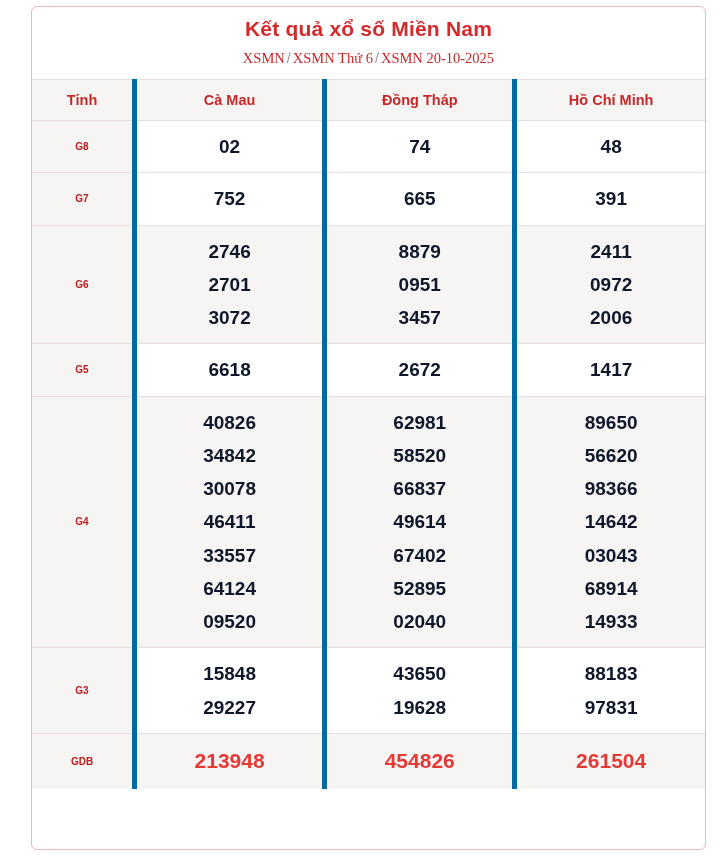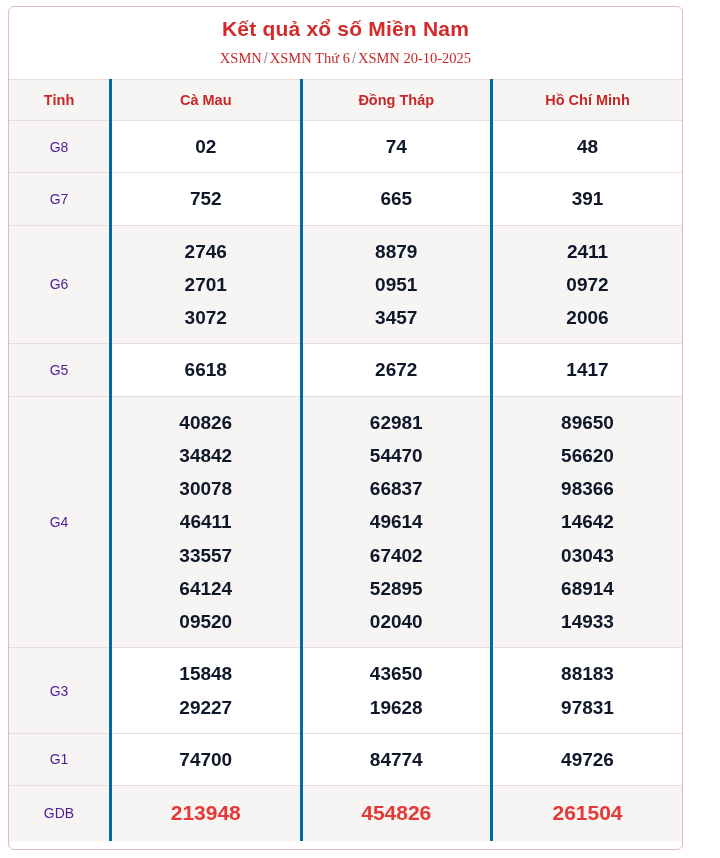--- a/index.html
+++ b/index.html
@@ -11,20 +11,21 @@
     width: 720px;
     height: 858px;
     font-family: "Liberation Sans", sans-serif;
     color: #333333;
   }
   .page {
     box-sizing: border-box;
     width: 691px;
     height: 858px;
     padding: 6px 8px 8px 8px;
+    margin-left: 23px;
   }
   .card {
     box-sizing: border-box;
     border: 1px solid #e8b9b9;
     border-radius: 6px;
     width: 100%;
     height: 100%;
     overflow: hidden;
     background: #ffffff;
   }
@@ -52,21 +53,21 @@
     padding: 0 2px;
   }
   table.results {
     width: 100%;
     border-collapse: collapse;
     table-layout: fixed;
   }
   table.results th,
   table.results td {
     border-top: 1px solid #eadcdc;
-    border-right: 3px solid #0369a1;
+    border-right: 5px solid #0369a1;
     text-align: center;
     vertical-align: middle;
   }
   table.results th:last-child,
   table.results td:last-child {
     border-right: none;
   }
   table.results thead th {
     background: #f7f4f4;
     color: #c62828;
@@ -75,23 +76,23 @@
     padding: 12px 4px;
     border-top: 1px solid #eadcdc;
   }
   thead th.prov-head {
     width: 92px;
     color: #555555;
     font-weight: bold;
   }
   td.prize-label {
     background: #f7f4f4;
-    color: #4c1d95;
-    font-size: 14px;
-    font-weight: normal;
+    color: #b91c1c;
+    font-size: 10px;
+    font-weight: bold;
     width: 92px;
   }
   td.nums {
     font-size: 19px;
     font-weight: bold;
     color: #0f172a;
     padding: 9px 4px;
     line-height: 1.75;
   }
   tr.shade td {
@@ -185,21 +186,21 @@
               <span class="num-line">40826</span>
               <span class="num-line">34842</span>
               <span class="num-line">30078</span>
               <span class="num-line">46411</span>
               <span class="num-line">33557</span>
               <span class="num-line">64124</span>
               <span class="num-line">09520</span>
             </td>
           <td class="nums">
               <span class="num-line">62981</span>
-              <span class="num-line">54470</span>
+              <span class="num-line">58520</span>
               <span class="num-line">66837</span>
               <span class="num-line">49614</span>
               <span class="num-line">67402</span>
               <span class="num-line">52895</span>
               <span class="num-line">02040</span>
             </td>
           <td class="nums">
               <span class="num-line">89650</span>
               <span class="num-line">56620</span>
               <span class="num-line">98366</span>
@@ -217,32 +218,20 @@
             </td>
           <td class="nums">
               <span class="num-line">43650</span>
               <span class="num-line">19628</span>
             </td>
           <td class="nums">
               <span class="num-line">88183</span>
               <span class="num-line">97831</span>
             </td>
         </tr>
-        <tr>
-          <td class="prize-label">G1</td>
-          <td class="nums">
-              <span class="num-line">74700</span>
-            </td>
-          <td class="nums">
-              <span class="num-line">84774</span>
-            </td>
-          <td class="nums">
-              <span class="num-line">49726</span>
-            </td>
-        </tr>
         <tr class="shade gdb">
           <td class="prize-label">GDB</td>
           <td class="nums">
               <span class="num-line">213948</span>
             </td>
           <td class="nums">
               <span class="num-line">454826</span>
             </td>
           <td class="nums">
               <span class="num-line">261504</span>

